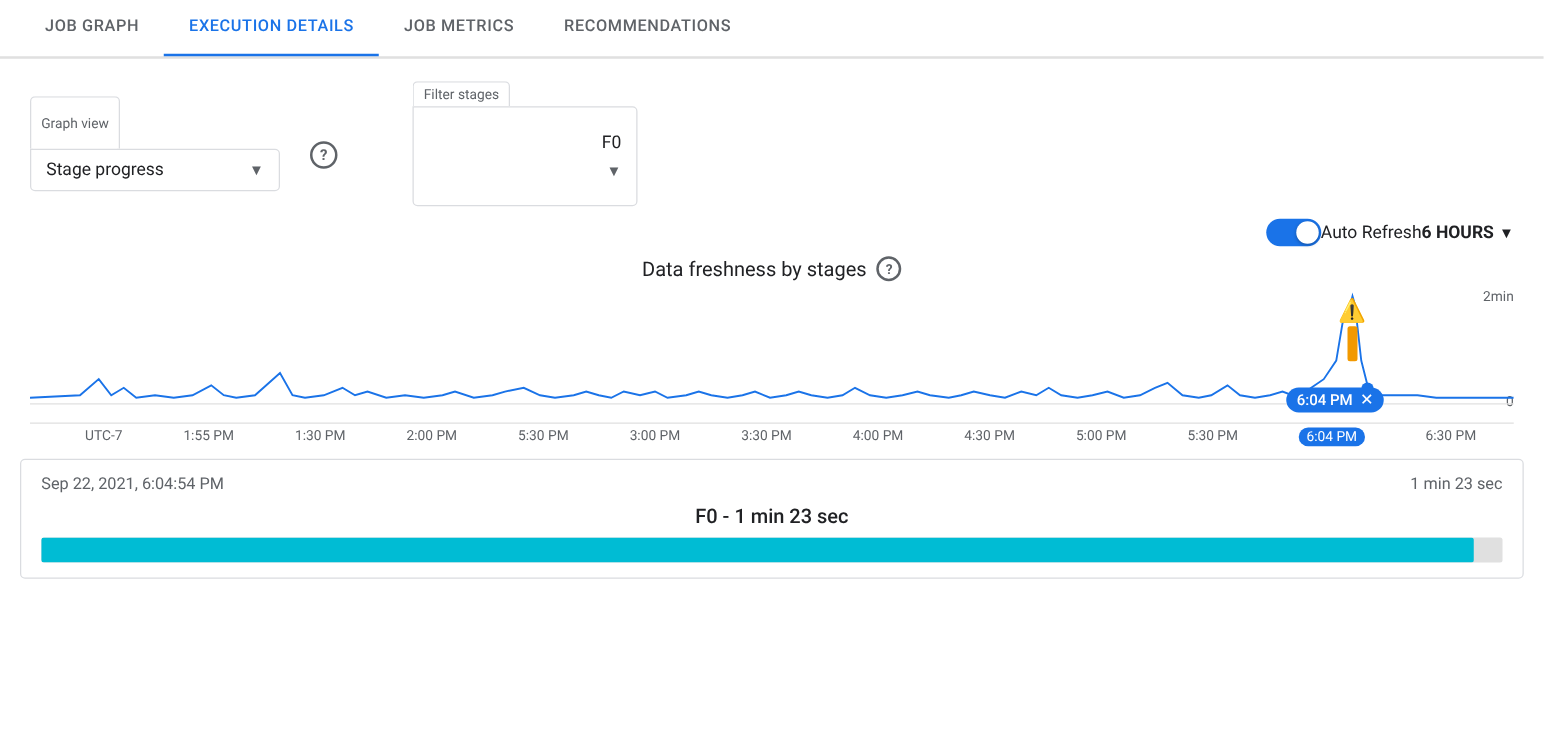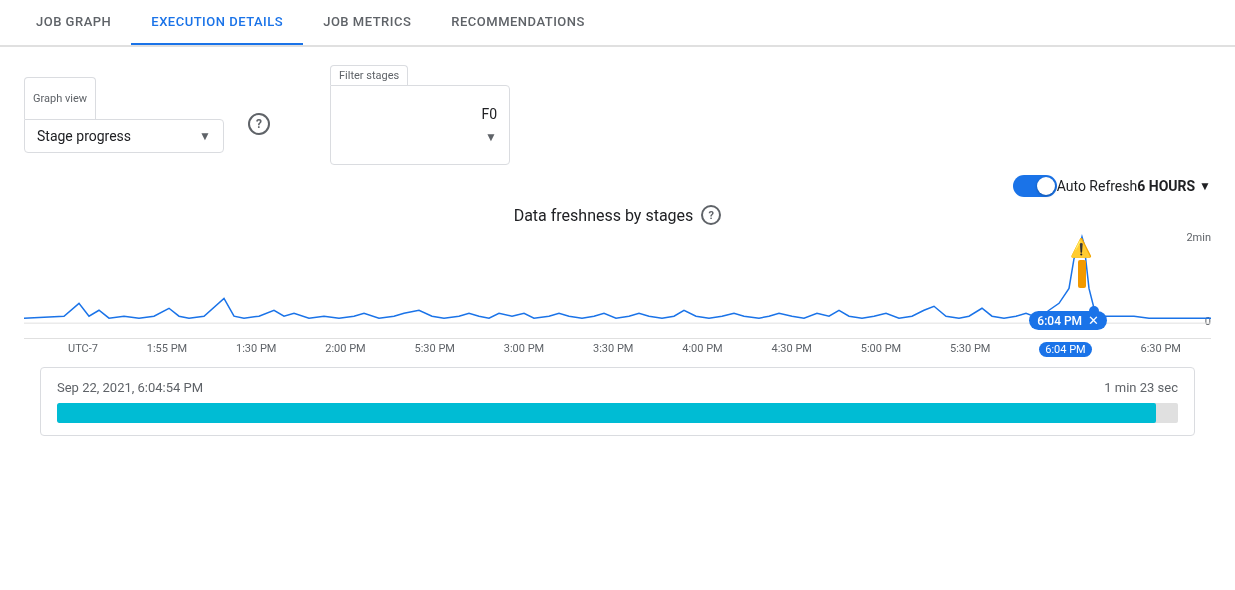--- a/index.html
+++ b/index.html
@@ -104,21 +104,22 @@
     <span>3:30 PM</span>
     <span>4:00 PM</span>
     <span>4:30 PM</span>
     <span>5:00 PM</span>
     <span>5:30 PM</span>
     <span style="background:#1a73e8; color:#fff; border-radius:10px; padding:1px 6px;">6:04 PM</span>
     <span>6:30 PM</span>
   </div>
 </div>
 
-<div style="margin:10px 40px 0; border:1px solid #dadce0; border-radius:4px; padding:12px 16px;text-align:center;">
+<div style="margin:10px 16px 0; border:1px solid #dadce0; border-radius:4px; padding:12px 16px;text-align:center;">
   <div style="display:flex; justify-content:space-between; align-items:center; margin-bottom:8px;">
     <span style="font-size:13px; color:#5f6368;">Sep 22, 2021, 6:04:54 PM</span>
     <span style="font-size:13px; color:#5f6368;">1 min 23 sec</span>
   </div>
+  <div style="font-size:16px; font-weight:500; color:#202124; margin-bottom:8px;">F0 - 1 min 23 sec</div>
   <div style="height:20px; background:#e0e0e0; border-radius:2px; overflow:hidden;">
     <div style="height:100%; width:98%; background:#00bcd4; border-radius:2px;"></div>
   </div>
 </div>
 
 </body></html>

